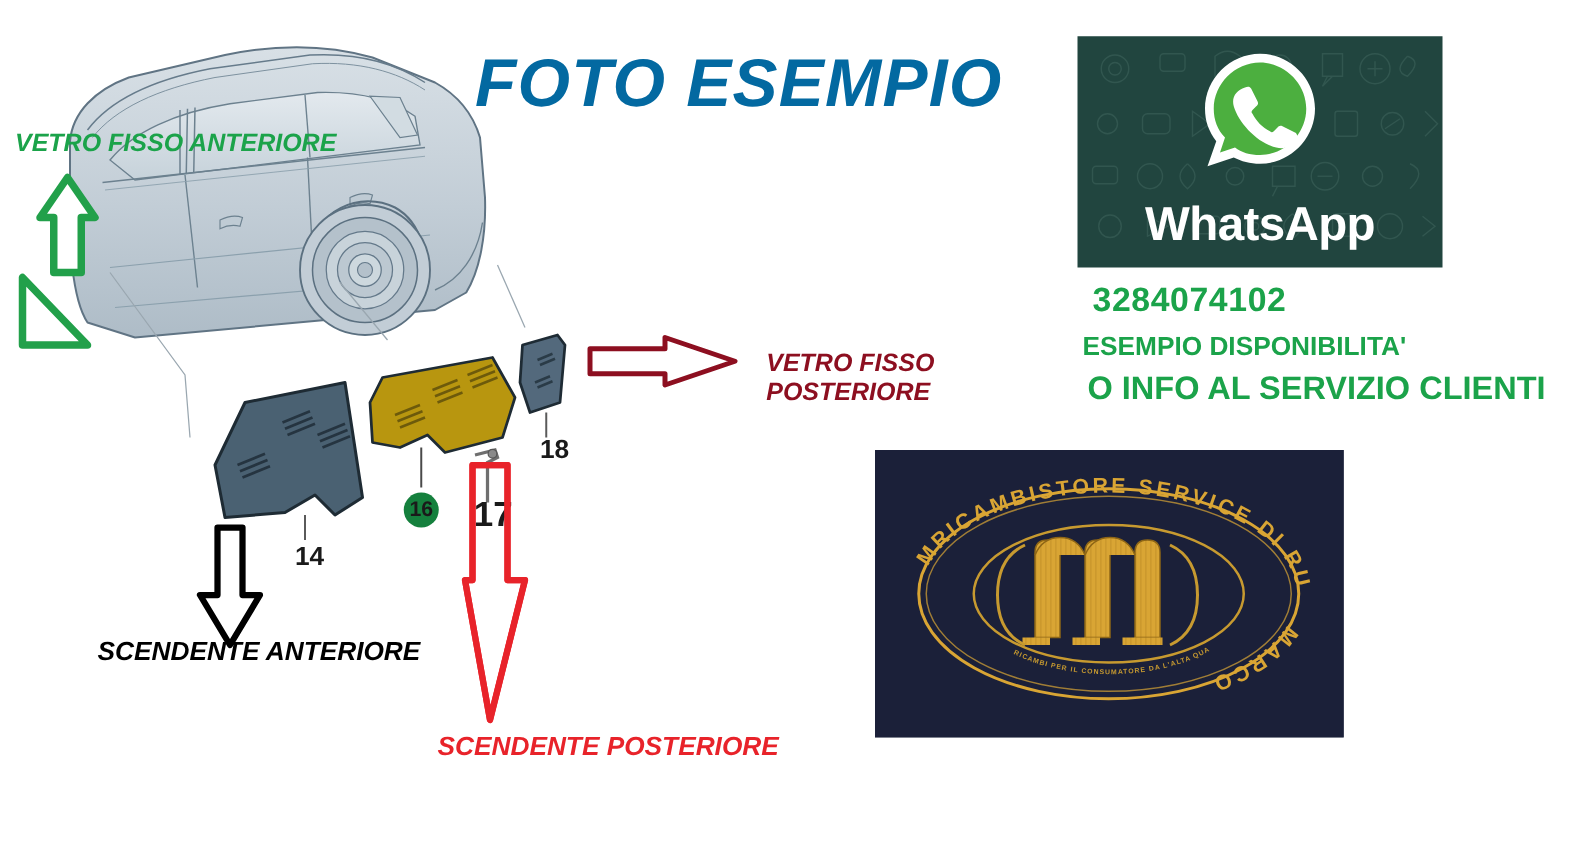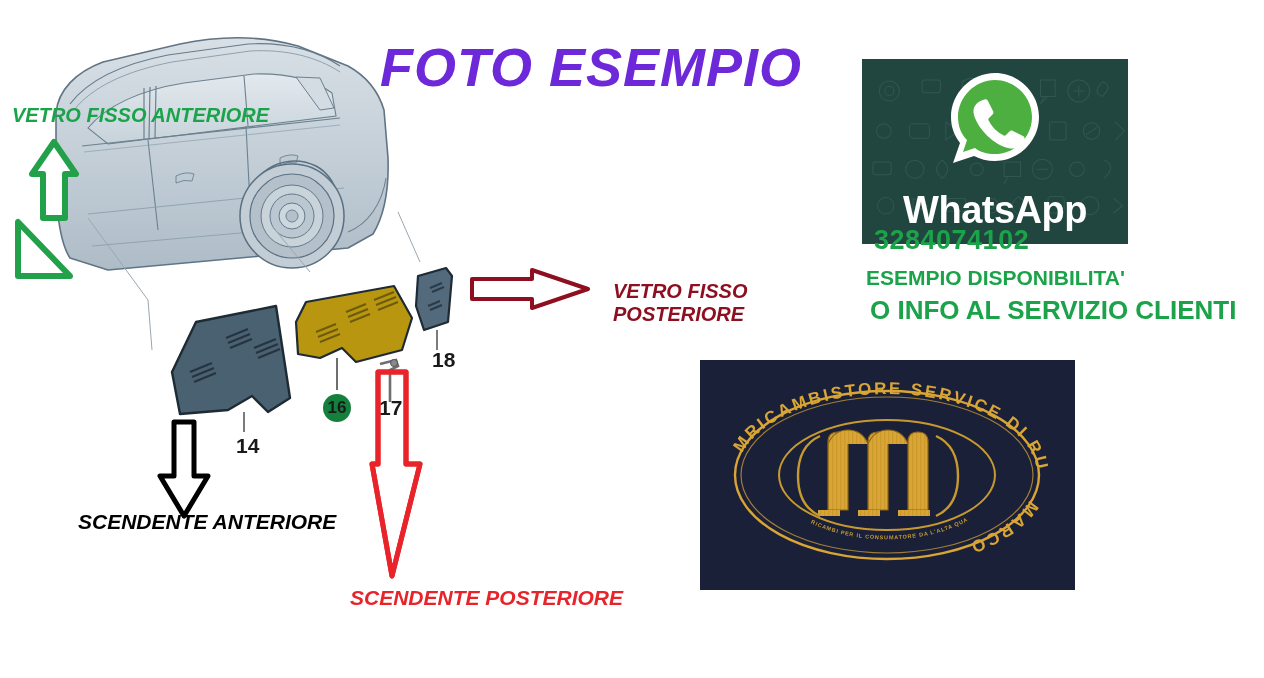--- a/index.html
+++ b/index.html
@@ -18,21 +18,21 @@
     overflow: hidden;
   }
   .abs { position: absolute; }
 
   
   #foto-esempio {
     left: 380px; top: 36px;
     font-size: 54px;
     font-weight: bold;
     font-style: italic;
-    color: #6d28d9;
+    color: #0369a1;
     letter-spacing: 1px;
     white-space: nowrap;
   }
 
   
   #car-drawing {
     left: 48px; top: 18px;
     width: 360px; height: 290px;
   }
 
@@ -66,24 +66,23 @@
     font-size: 21px;
     color: #e8232a;
   }
 
   
   .arrow-svg { pointer-events: none; }
 
   
   #whatsapp-banner {
     left: 862px; top: 29px;
-    width: 266px; height: 185px;
+    width: 292px; height: 185px;
     background: #21453f;
     overflow: hidden;
-    margin-top: 30px;
   }
   #whatsapp-doodles {
     position: absolute; left: 0; top: 0;
     width: 100%; height: 100%;
     opacity: 0.13;
   }
   #whatsapp-logo-mark {
     position: absolute;
     left: 50%;
     transform: translateX(-50%);
@@ -222,21 +221,21 @@
     </g>
     <path d="M437,330 L437,350" stroke="#5a5a5a" stroke-width="1.6" fill="none"></path>
   </svg>
 
   <div class="abs" style="left:236px; top:434px; font-size:21px; font-weight:bold; color:#1a1a1a;">14</div>
 
   <div class="abs" style="left:323px; top:394px; width:28px; height:28px; border-radius:50%;
                           background:#15803d; color:#1a1a1a; font-size:17px; font-weight:bold;
                           display:flex; align-items:center; justify-content:center;">16</div>
 
-  <div class="abs" style="left:379px; top:396px; font-size:21px; font-weight:bold; color:#1a1a1a;">17</div>
+  <div class="abs" style="left:379px; top:396px; font-size:28px; font-weight:bold; color:#1a1a1a;">17</div>
 
   <div class="abs" style="left:432px; top:348px; font-size:21px; font-weight:bold; color:#1a1a1a;">18</div>
 
   <svg class="abs arrow-svg" style="left:8px; top:130px; width:86px; height:160px;" viewBox="0 0 86 160">
     <path d="M46,12 L68,44 L57,44 L57,88 L35,88 L35,44 L24,44 Z" fill="#ffffff" stroke="#22a04a" stroke-width="6" stroke-linejoin="round"></path>
     <path d="M10,92 L10,146 L62,146 Z" fill="#ffffff" stroke="#22a04a" stroke-width="6" stroke-linejoin="round"></path>
   </svg>
 
   <svg class="abs arrow-svg" style="left:468px; top:266px; width:126px; height:46px;" viewBox="0 0 126 46">
     <path d="M4,13 L64,13 L64,4 L120,23 L64,42 L64,33 L4,33 Z" fill="#ffffff" stroke="#8d0f20" stroke-width="4" stroke-linejoin="round"></path>

